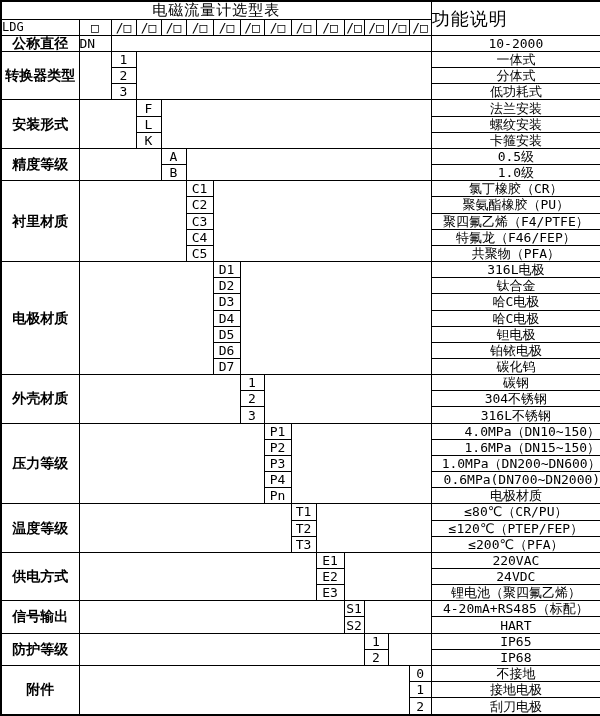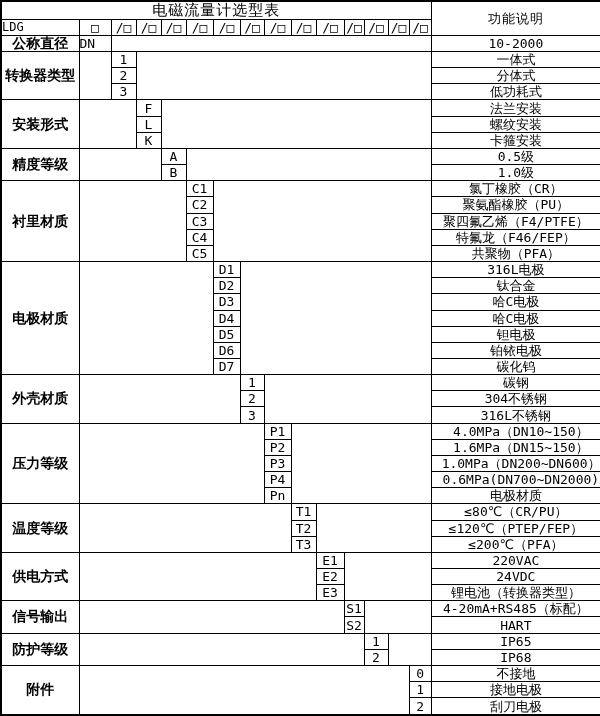--- a/index.html
+++ b/index.html
@@ -14,27 +14,27 @@
   table.sel td{
     border:1px solid #000000;
     padding:0;margin:0;
     overflow:hidden;white-space:nowrap;
     vertical-align:middle;
     line-height:15px;
   }
   tr{height:16px;}
   tr.r-title{height:18px;margin-top:46px;}
   td.title-cell{text-align:center;font-size:15px;letter-spacing:1px;}
-  td.desc-header{text-align:center;font-size:13px;letter-spacing:1px;}
+  td.desc-header{text-align:left;font-size:18px;letter-spacing:1px;}
   td.label{text-align:center;font-size:14px;font-weight:bold;}
   td.model-prefix{text-align:left;padding-left:5px;font-size:12px;}
   td.code{text-align:center;}
   td.dn{text-align:left;padding-left:2px;}
   td.desc{text-align:center;}
-  td.desc.left{text-align:center;padding-left:10px;}
+  td.desc.left{text-align:right;padding-left:10px;}
   td.blank{background:#ffffff;}
 </style>
 </head>
 <body>
 
 <div id="page">
 <table class="sel">
 <colgroup>
   <col style="width:78px">
         <col style="width:32px">
@@ -247,21 +247,21 @@
   <td class="code">E1</td>
   <td class="blank" rowspan="3" colspan="4"></td>
   <td class="desc">220VAC</td>
 </tr>
 <tr>
   <td class="code">E2</td>
   <td class="desc">24VDC</td>
 </tr>
 <tr>
   <td class="code">E3</td>
-  <td class="desc">锂电池（转换器类型）</td>
+  <td class="desc">锂电池（聚四氟乙烯）</td>
 </tr>
 
 <tr>
   <td class="label" rowspan="2">信号输出</td>
   <td class="blank" rowspan="2" colspan="10"></td>
   <td class="code">S1</td>
   <td class="blank" rowspan="2" colspan="3"></td>
   <td class="desc">4-20mA+RS485（标配）</td>
 </tr>
 <tr>

